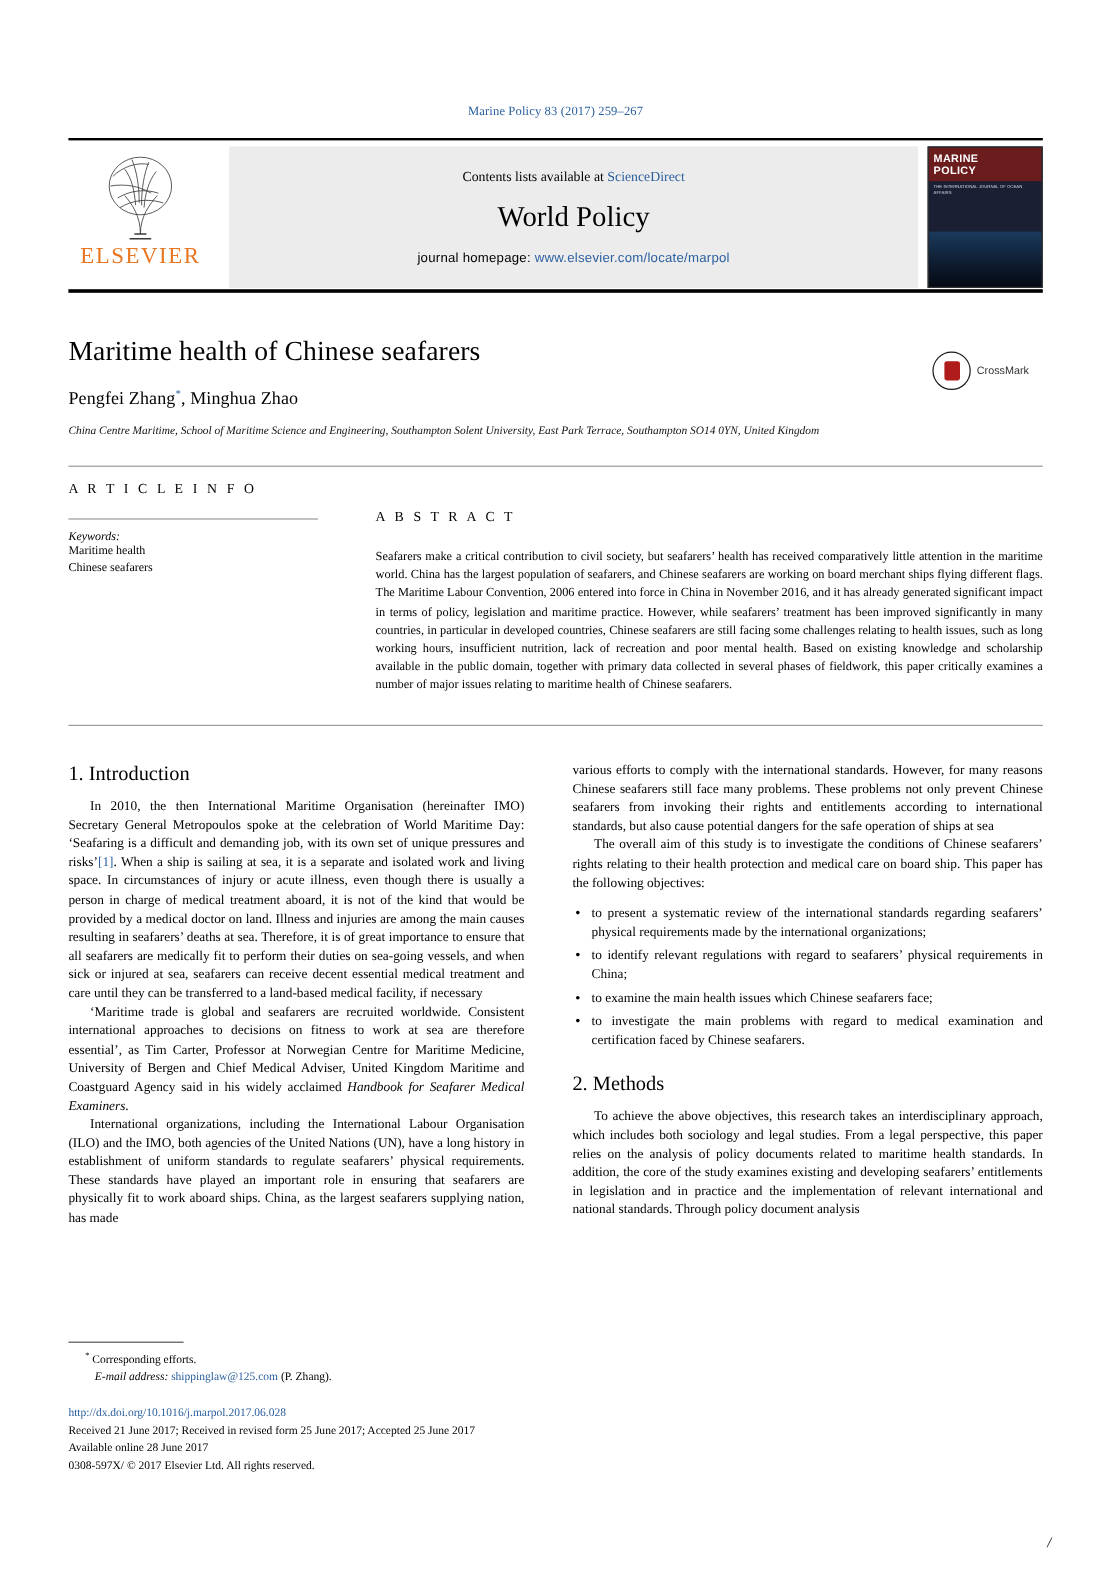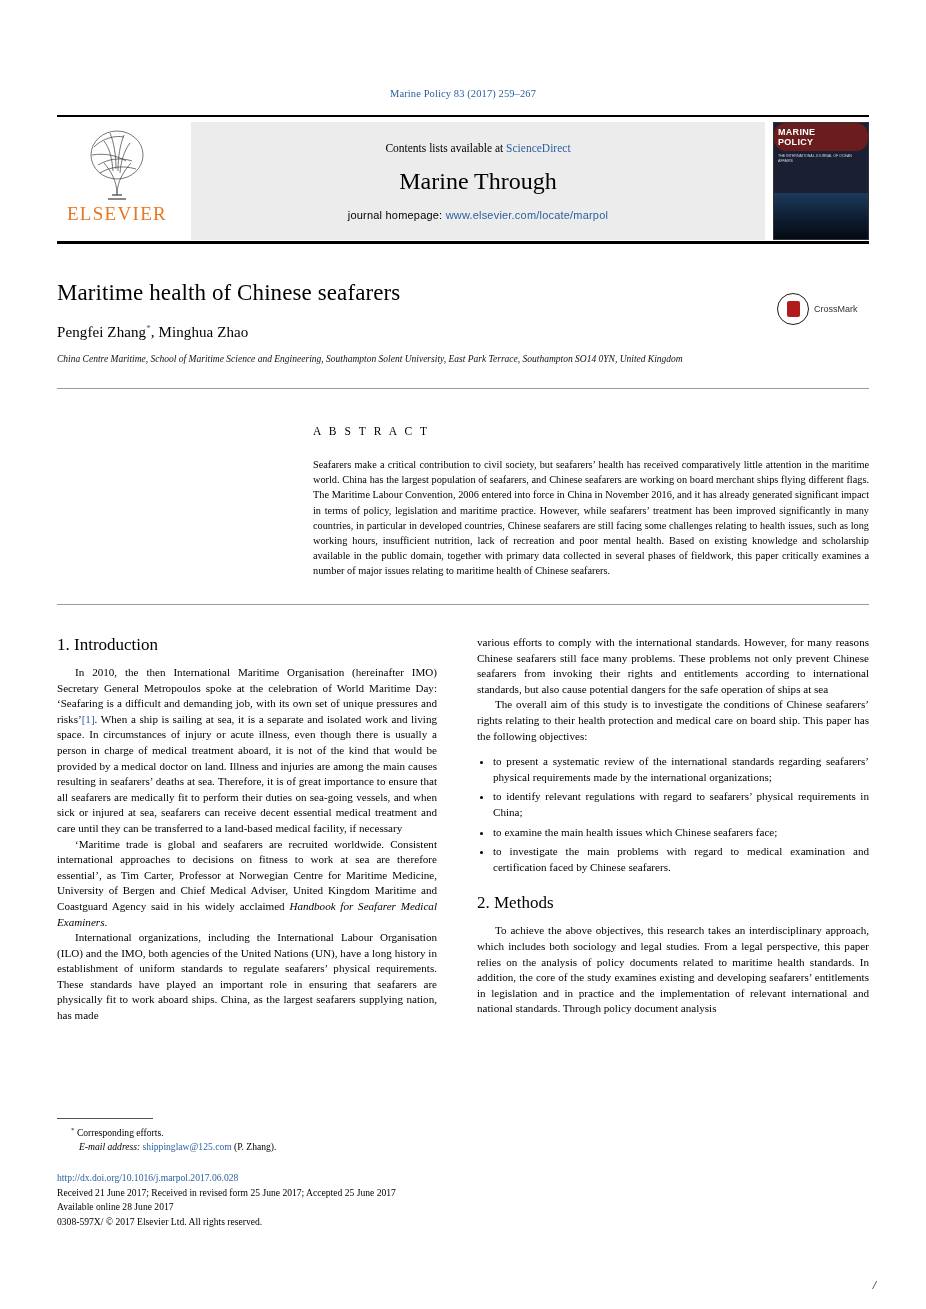--- a/index.html
+++ b/index.html
@@ -111,21 +111,20 @@
     background: #1a1f33;
     position: relative;
     overflow: hidden;
     border: 1px solid #333;
     box-sizing: border-box;
   }
   .cover-top {
     height: 28px;
     background: #6b1d1d;
     position: relative;
-    border-radius: 12px;
   }
   .cover-title {
     color: #ffffff;
     font-family: "Liberation Sans", sans-serif;
     font-size: 9px;
     font-weight: bold;
     line-height: 10px;
     padding: 4px 4px 0 4px;
     letter-spacing: 0.3px;
   }
@@ -362,21 +361,21 @@
             </g>
           </svg>
         </div>
         <div class="elsevier-word">ELSEVIER</div>
       </div>
 
       <div class="journal-center">
         <div class="contents-line">
           <span>Contents lists available at </span><span class="sd">ScienceDirect</span>
         </div>
-        <div class="journal-title">Marine Through</div>
+        <div class="journal-title">World Policy</div>
         <div class="homepage-line">
           <span>journal homepage: </span><span class="url">www.elsevier.com/locate/marpol</span>
         </div>
       </div>
 
       <div class="cover">
         <div class="cover-top">
           <div class="cover-title">
             <span>MARINE</span><br>
             <span>POLICY</span>
@@ -401,20 +400,27 @@
   <div class="crossmark">
     <div class="cm-circle">
       <div class="cm-inner"></div>
     </div>
     <div class="cm-label">CrossMark</div>
   </div>
 
   <div class="sep-rule" id="rule-top-info"></div>
   <div class="sep-rule" id="rule-bottom-info"></div>
 
+  <div class="info-col">
+    <div class="sec-head">A R T I C L E   I N F O</div>
+    <div class="kw-rule"></div>
+    <div class="kw-label">Keywords:</div>
+    <div class="kw-item">Maritime health</div>
+    <div class="kw-item">Chinese seafarers</div>
+  </div>
 
   <div class="abstract-col">
     <div class="sec-head">A B S T R A C T</div>
     <div class="abstract-text">Seafarers make a critical contribution to civil society, but seafarers’ health has received comparatively little attention in the maritime world. China has the largest population of seafarers, and Chinese seafarers are working on board merchant ships flying different flags. The Maritime Labour Convention, 2006 entered into force in China in November 2016, and it has already generated significant impact in terms of policy, legislation and maritime practice. However, while seafarers’ treatment has been improved significantly in many countries, in particular in developed countries, Chinese seafarers are still facing some challenges relating to health issues, such as long working hours, insufficient nutrition, lack of recreation and poor mental health. Based on existing knowledge and scholarship available in the public domain, together with primary data collected in several phases of fieldwork, this paper critically examines a number of major issues relating to maritime health of Chinese seafarers.</div>
   </div>
 
   <div class="col-left">
     <div class="h2">1.  Introduction</div>
     <p class="body"><span>In 2010, the then International Maritime Organisation (hereinafter IMO) Secretary General Metropoulos spoke at the celebration of World Maritime Day: ‘Seafaring is a difficult and demanding job, with its own set of unique pressures and risks’</span><span class="lnk">[1]</span><span>. When a ship is sailing at sea, it is a separate and isolated work and living space. In circumstances of injury or acute illness, even though there is usually a person in charge of medical treatment aboard, it is not of the kind that would be provided by a medical doctor on land. Illness and injuries are among the main causes resulting in seafarers’ deaths at sea. Therefore, it is of great importance to ensure that all seafarers are medically fit to perform their duties on sea-going vessels, and when sick or injured at sea, seafarers can receive decent essential medical treatment and care until they can be transferred to a land-based medical facility, if necessary</span></p>
     <p class="body"><span>‘Maritime trade is global and seafarers are recruited worldwide. Consistent international approaches to decisions on fitness to work at sea are therefore essential’, as Tim Carter, Professor at Norwegian Centre for Maritime Medicine, University of Bergen and Chief Medical Adviser, United Kingdom Maritime and Coastguard Agency said in his widely acclaimed </span><i>Handbook for Seafarer Medical Examiners</i><span>.</span></p>

